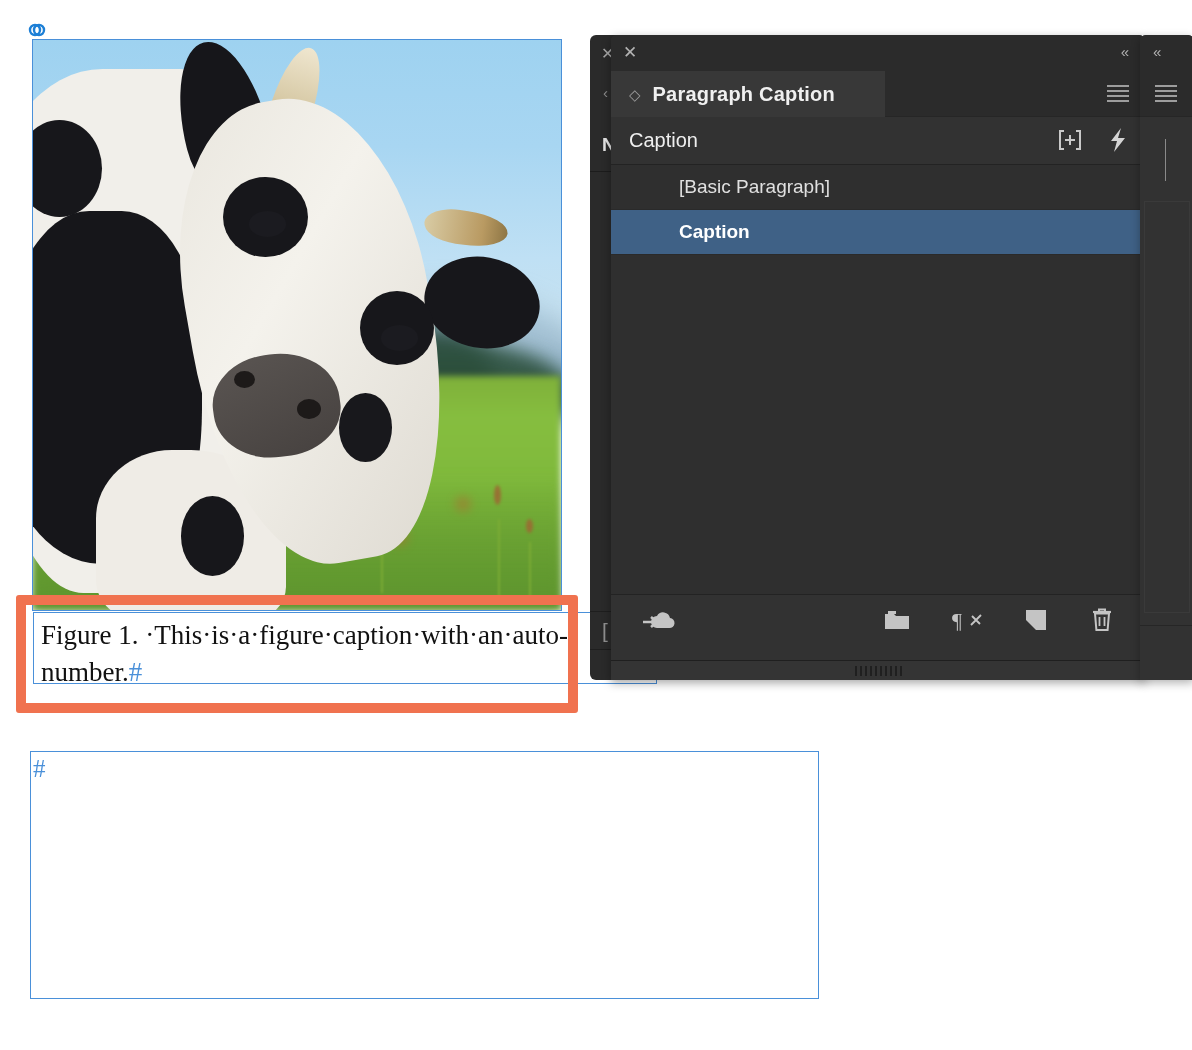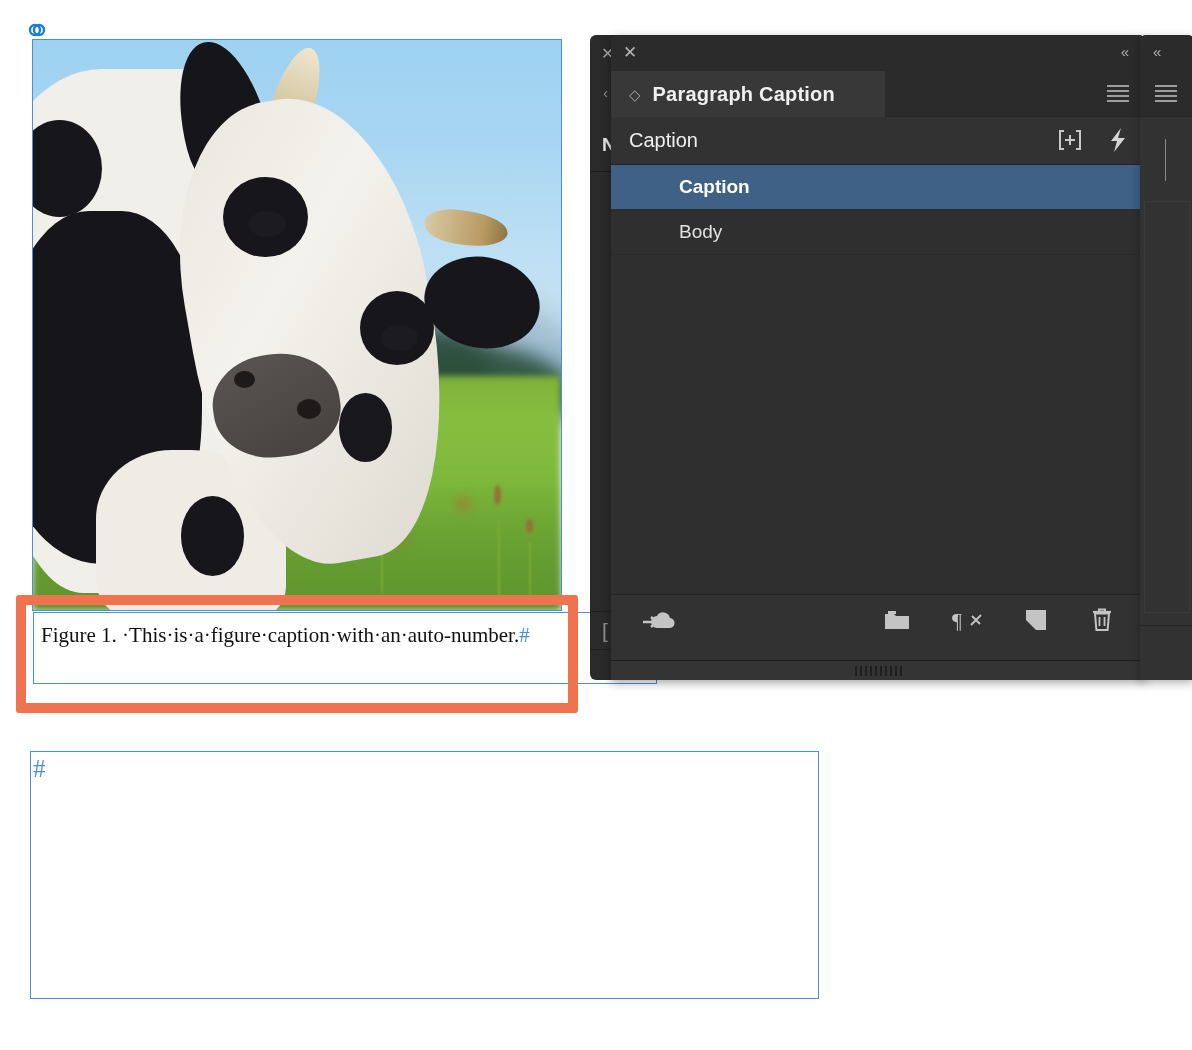--- a/index.html
+++ b/index.html
@@ -151,21 +151,21 @@
   }
 
   
   #caption-frame {
     position: absolute; left: 33px; top: 612px;
     width: 624px; height: 72px;
     background: #ffffff;
     border: 1px solid #4a90d9;
     padding: 4px 8px 0 7px;
     font-family: "Liberation Serif", serif;
-    font-size: 21px;
+    font-size: 27px;
     line-height: 37px;
     color: #111;
     overflow: hidden;
   }
   .eos { color: #4a90d9; }
 
   
   #caption-annotation {
     position: absolute; left: 16px; top: 595px;
     width: 562px; height: 118px;
@@ -442,25 +442,25 @@
           </span>
           <span>
             <svg width="22" height="26" viewBox="0 0 22 26">
               <path d="M14 1 L4 14 H10 L7 25 L18 11 H11 Z" fill="#d4d4d4"></path>
             </svg>
           </span>
         </span>
       </div>
 
       <div class="ps-list">
+        <div class="ps-row">
+          <span>[Basic Paragraph]</span>
+        </div>
         <div class="ps-row selected">
           <span>Caption</span>
-        </div>
-        <div class="ps-row">
-          <span>Body</span>
         </div>
       </div>
 
       <div class="ps-footer">
         <span class="left-ico">
           <svg width="38" height="28" viewBox="0 0 38 28">
             <path d="M16 8 a7 7 0 0 1 13 2 a5 5 0 0 1 -1 10 H16 a6 6 0 0 1 0 -12z" fill="#c4c4c4"></path>
             <path d="M2 14 H14 M10 9 L16 14 L10 19" fill="none" stroke="#c4c4c4" stroke-width="2.6" stroke-linejoin="round"></path>
           </svg>
         </span>

